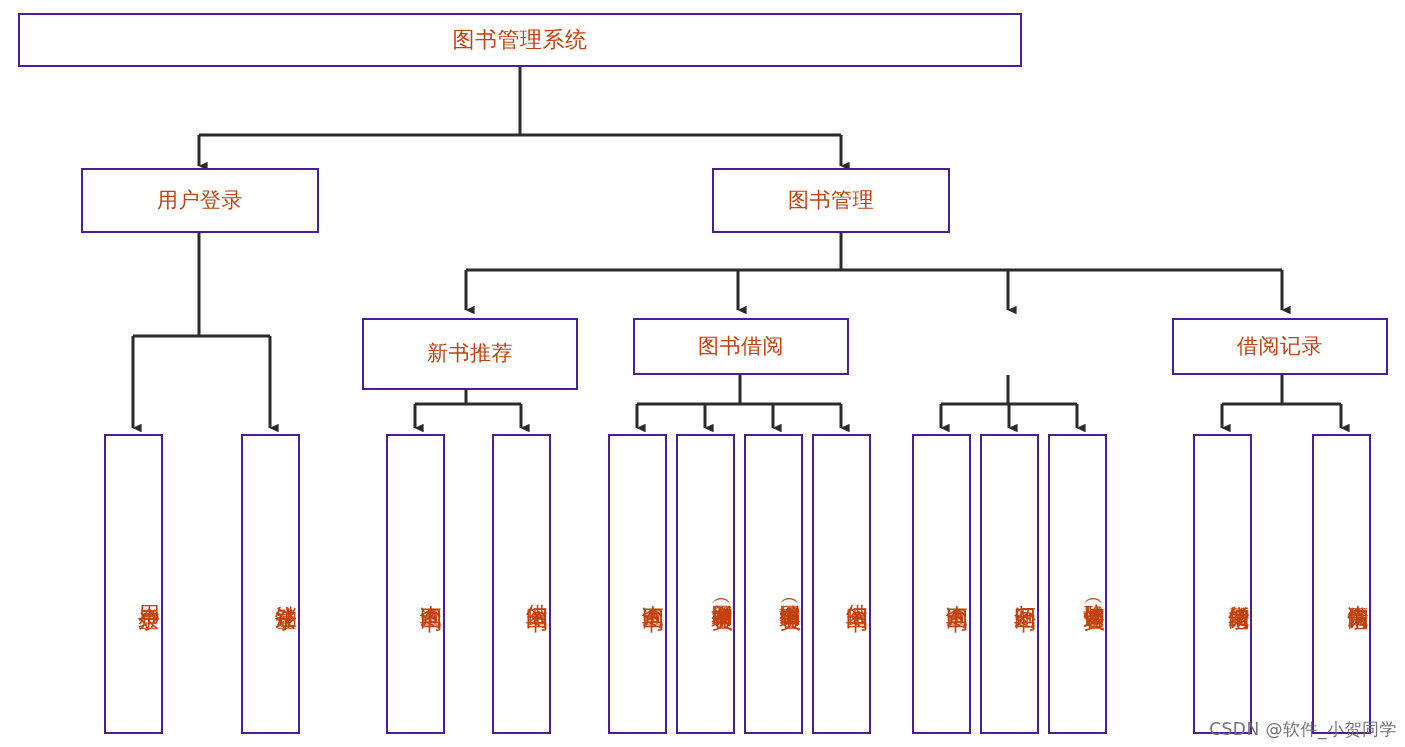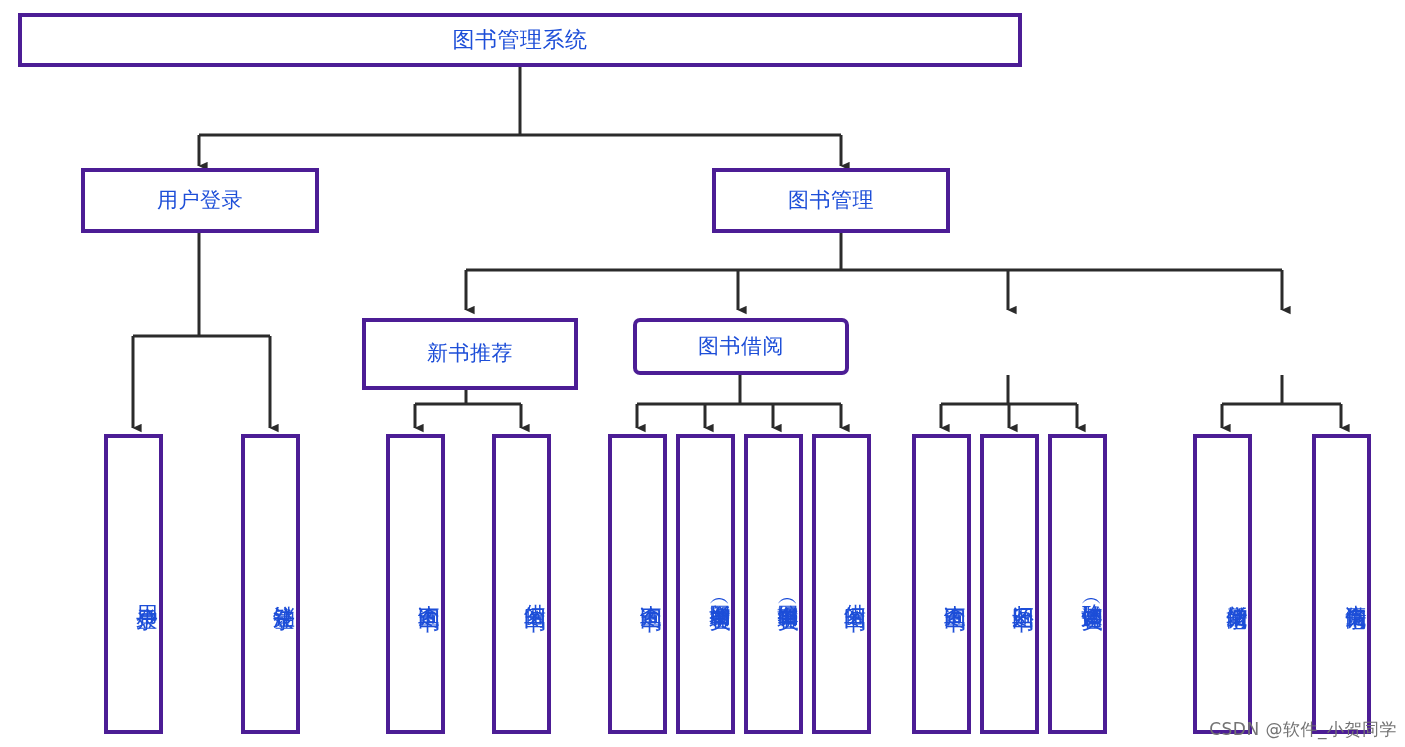--- a/index.html
+++ b/index.html
@@ -22,26 +22,26 @@
     position: absolute;
     left: 0;
     top: 0;
     width: 1405px;
     height: 747px;
     pointer-events: none;
   }
   .node {
     position: absolute;
     box-sizing: border-box;
-    border: 4px solid #4c1d95;
+    border: 2px solid #4c1d95;
     background: #ffffff;
     display: flex;
     align-items: center;
     justify-content: center;
-    color: #1d4ed8;
+    color: #c2410c;
   }
   .node.horizontal {
     font-size: 21px;
     line-height: 1.2;
     letter-spacing: 0.5px;
   }
   .node.root {
     font-size: 22px;
   }
   .node.vertical {
@@ -128,23 +128,24 @@
   </svg>
 
   <div class="node horizontal root" style="left:18px; top:13px; width:1004px; height:54px;">图书管理系统</div>
 
   <div class="node horizontal" style="left:81px; top:168px; width:238px; height:65px;">用户登录</div>
 
   <div class="node horizontal" style="left:712px; top:168px; width:238px; height:65px;">图书管理</div>
 
   <div class="node horizontal" style="left:362px; top:318px; width:216px; height:72px;">新书推荐</div>
 
-  <div class="node horizontal" style="left:633px; top:318px; width:216px; height:57px;border-radius:7px;">图书借阅</div>
+  <div class="node horizontal" style="left:633px; top:318px; width:216px; height:57px;">图书借阅</div>
 
 
+  <div class="node horizontal" style="left:1172px; top:318px; width:216px; height:57px;">借阅记录</div>
 
   <div class="node vertical" style="left:104px; top:434px; width:59px; height:300px;">用户登录</div>
 
   <div class="node vertical" style="left:241px; top:434px; width:59px; height:300px;">注销登录</div>
 
   <div class="node vertical" style="left:386px; top:434px; width:59px; height:300px;">查询图书</div>
 
   <div class="node vertical" style="left:492px; top:434px; width:59px; height:300px;">借阅图书</div>
 
   <div class="node vertical" style="left:608px; top:434px; width:59px; height:300px;">查询图书</div>

